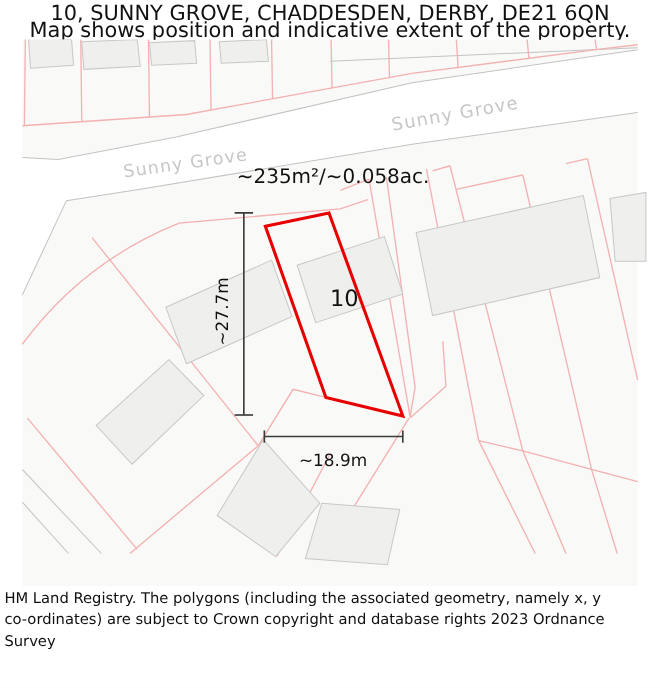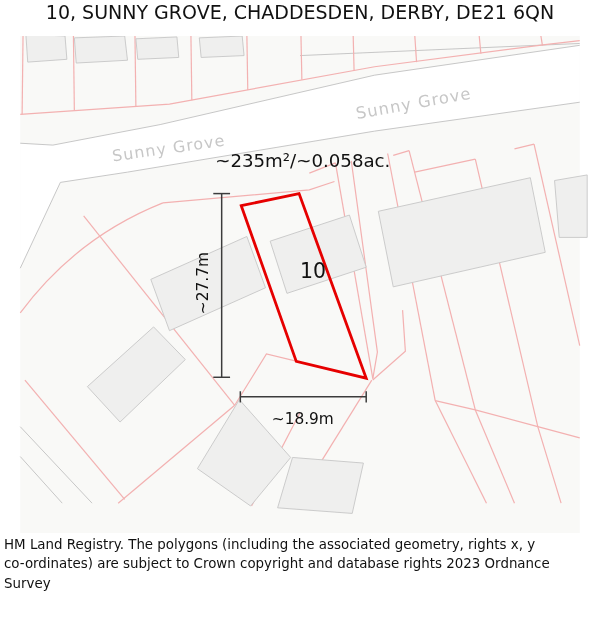--- a/index.html
+++ b/index.html
@@ -19,20 +19,21 @@
   .dim{stroke:var(--dimension);stroke-width:1.6;fill:none;}
   .maplabel{fill:#111;}
   .roadname{fill:var(--road_label);letter-spacing:1.2px;}
   .footer{position:absolute;top:535px;left:4px;width:592px;font-size:13.4px;line-height:19.3px;}
 </style>
 </head>
 <body>
 
 <div class="header">
   <div>10, SUNNY GROVE, CHADDESDEN, DERBY, DE21 6QN</div>
+  <div>Map shows position and indicative extent of the property.</div>
 </div>
 
 <div class="map-wrap">
 <svg width="600" height="497" viewBox="0 36 600 533">
 
   <rect x="0" y="36" width="600" height="533" fill="var(--map_bg)"></rect>
 
   <g>
     <polygon points="0,151 35,153 150,131 380,78 600,46 600,107 380,138 115,182 43,193 0,285" fill="var(--road_fill)" stroke="none"></polygon>
     <path class="road-edge" d="M0,151 L35,153 L150,131 L380,78 L600,46"></path>
@@ -115,16 +116,16 @@
   <text class="roadname" transform="translate(160,162) rotate(-8)" text-anchor="middle" font-size="17">Sunny Grove</text>
   <text class="roadname" transform="translate(423,114) rotate(-10)" text-anchor="middle" font-size="17.5">Sunny Grove</text>
   <text class="maplabel" x="303" y="176" text-anchor="middle" font-size="19.5">~235m²/~0.058ac.</text>
   <text class="maplabel" x="314" y="296" text-anchor="middle" font-size="22">10</text>
   <text class="maplabel" transform="translate(201,301) rotate(-90)" text-anchor="middle" font-size="16.5">~27.7m</text>
   <text class="maplabel" x="303" y="452" text-anchor="middle" font-size="16.5">~18.9m</text>
 </svg>
 </div>
 
 <div class="footer">
-  <div>HM Land Registry. The polygons (including the associated geometry, rights x, y</div>
+  <div>HM Land Registry. The polygons (including the associated geometry, namely x, y</div>
   <div>co-ordinates) are subject to Crown copyright and database rights 2023 Ordnance Survey</div>
 
 </div>
 
 </body></html>

